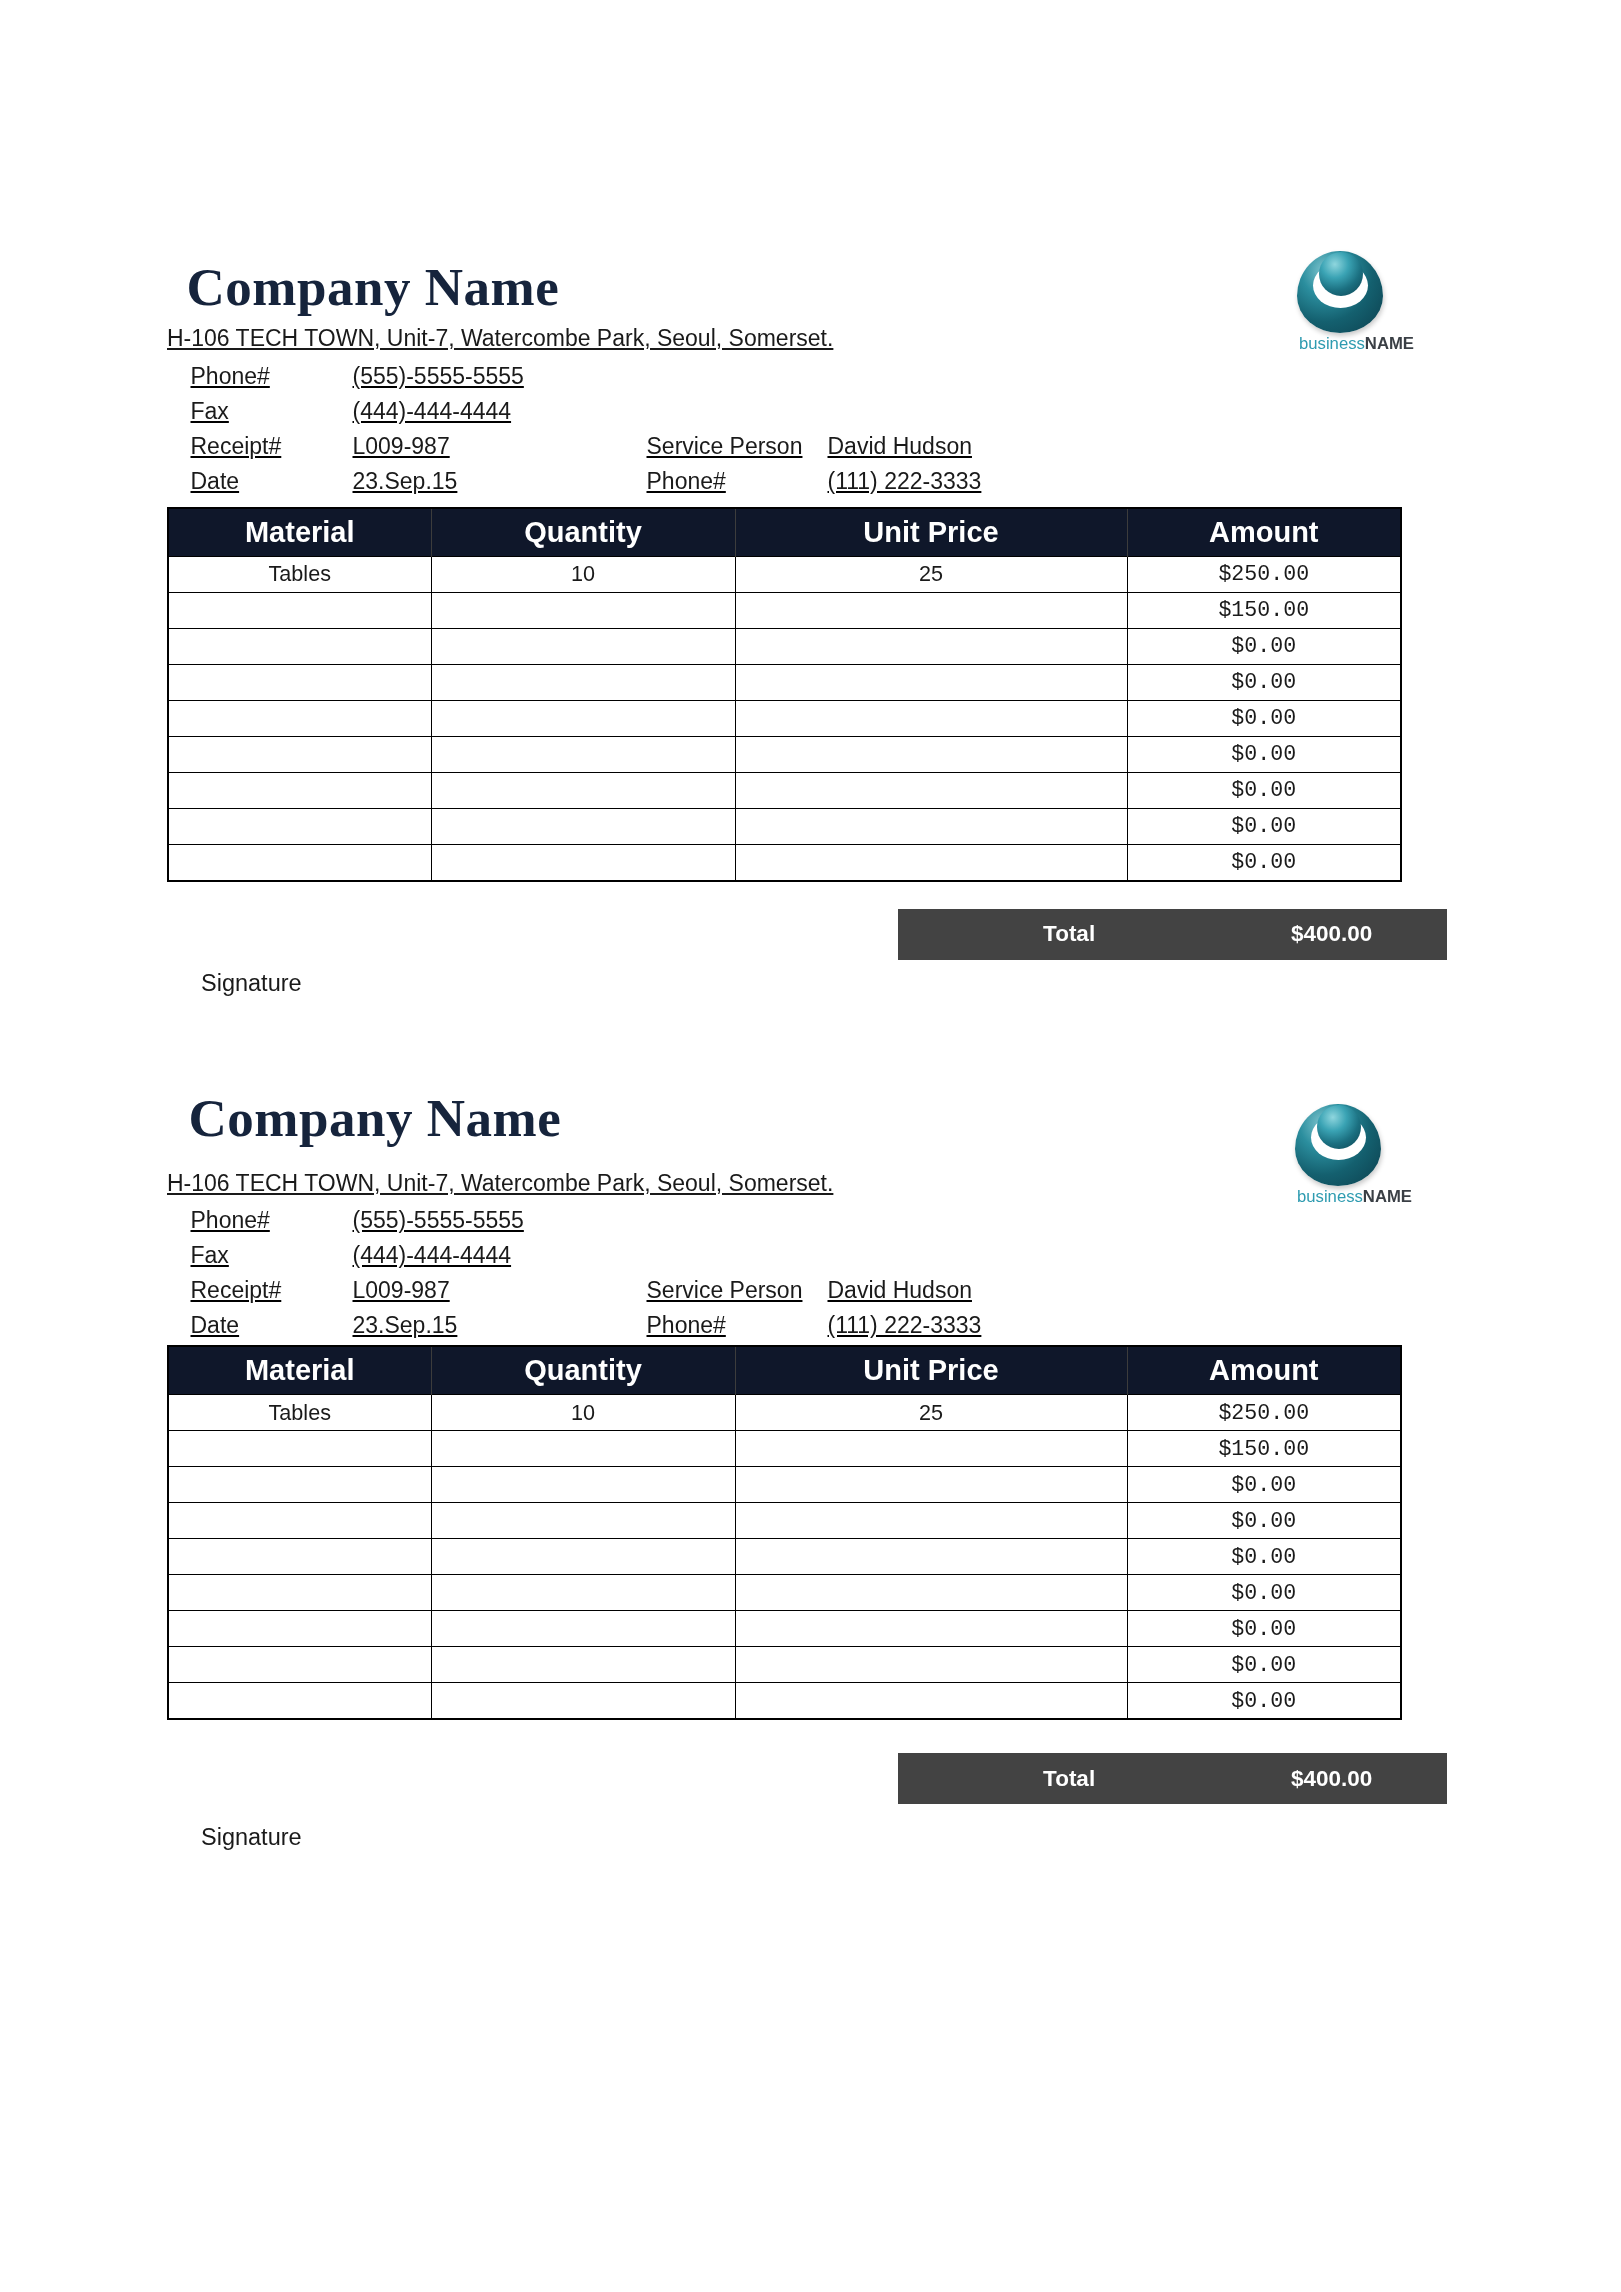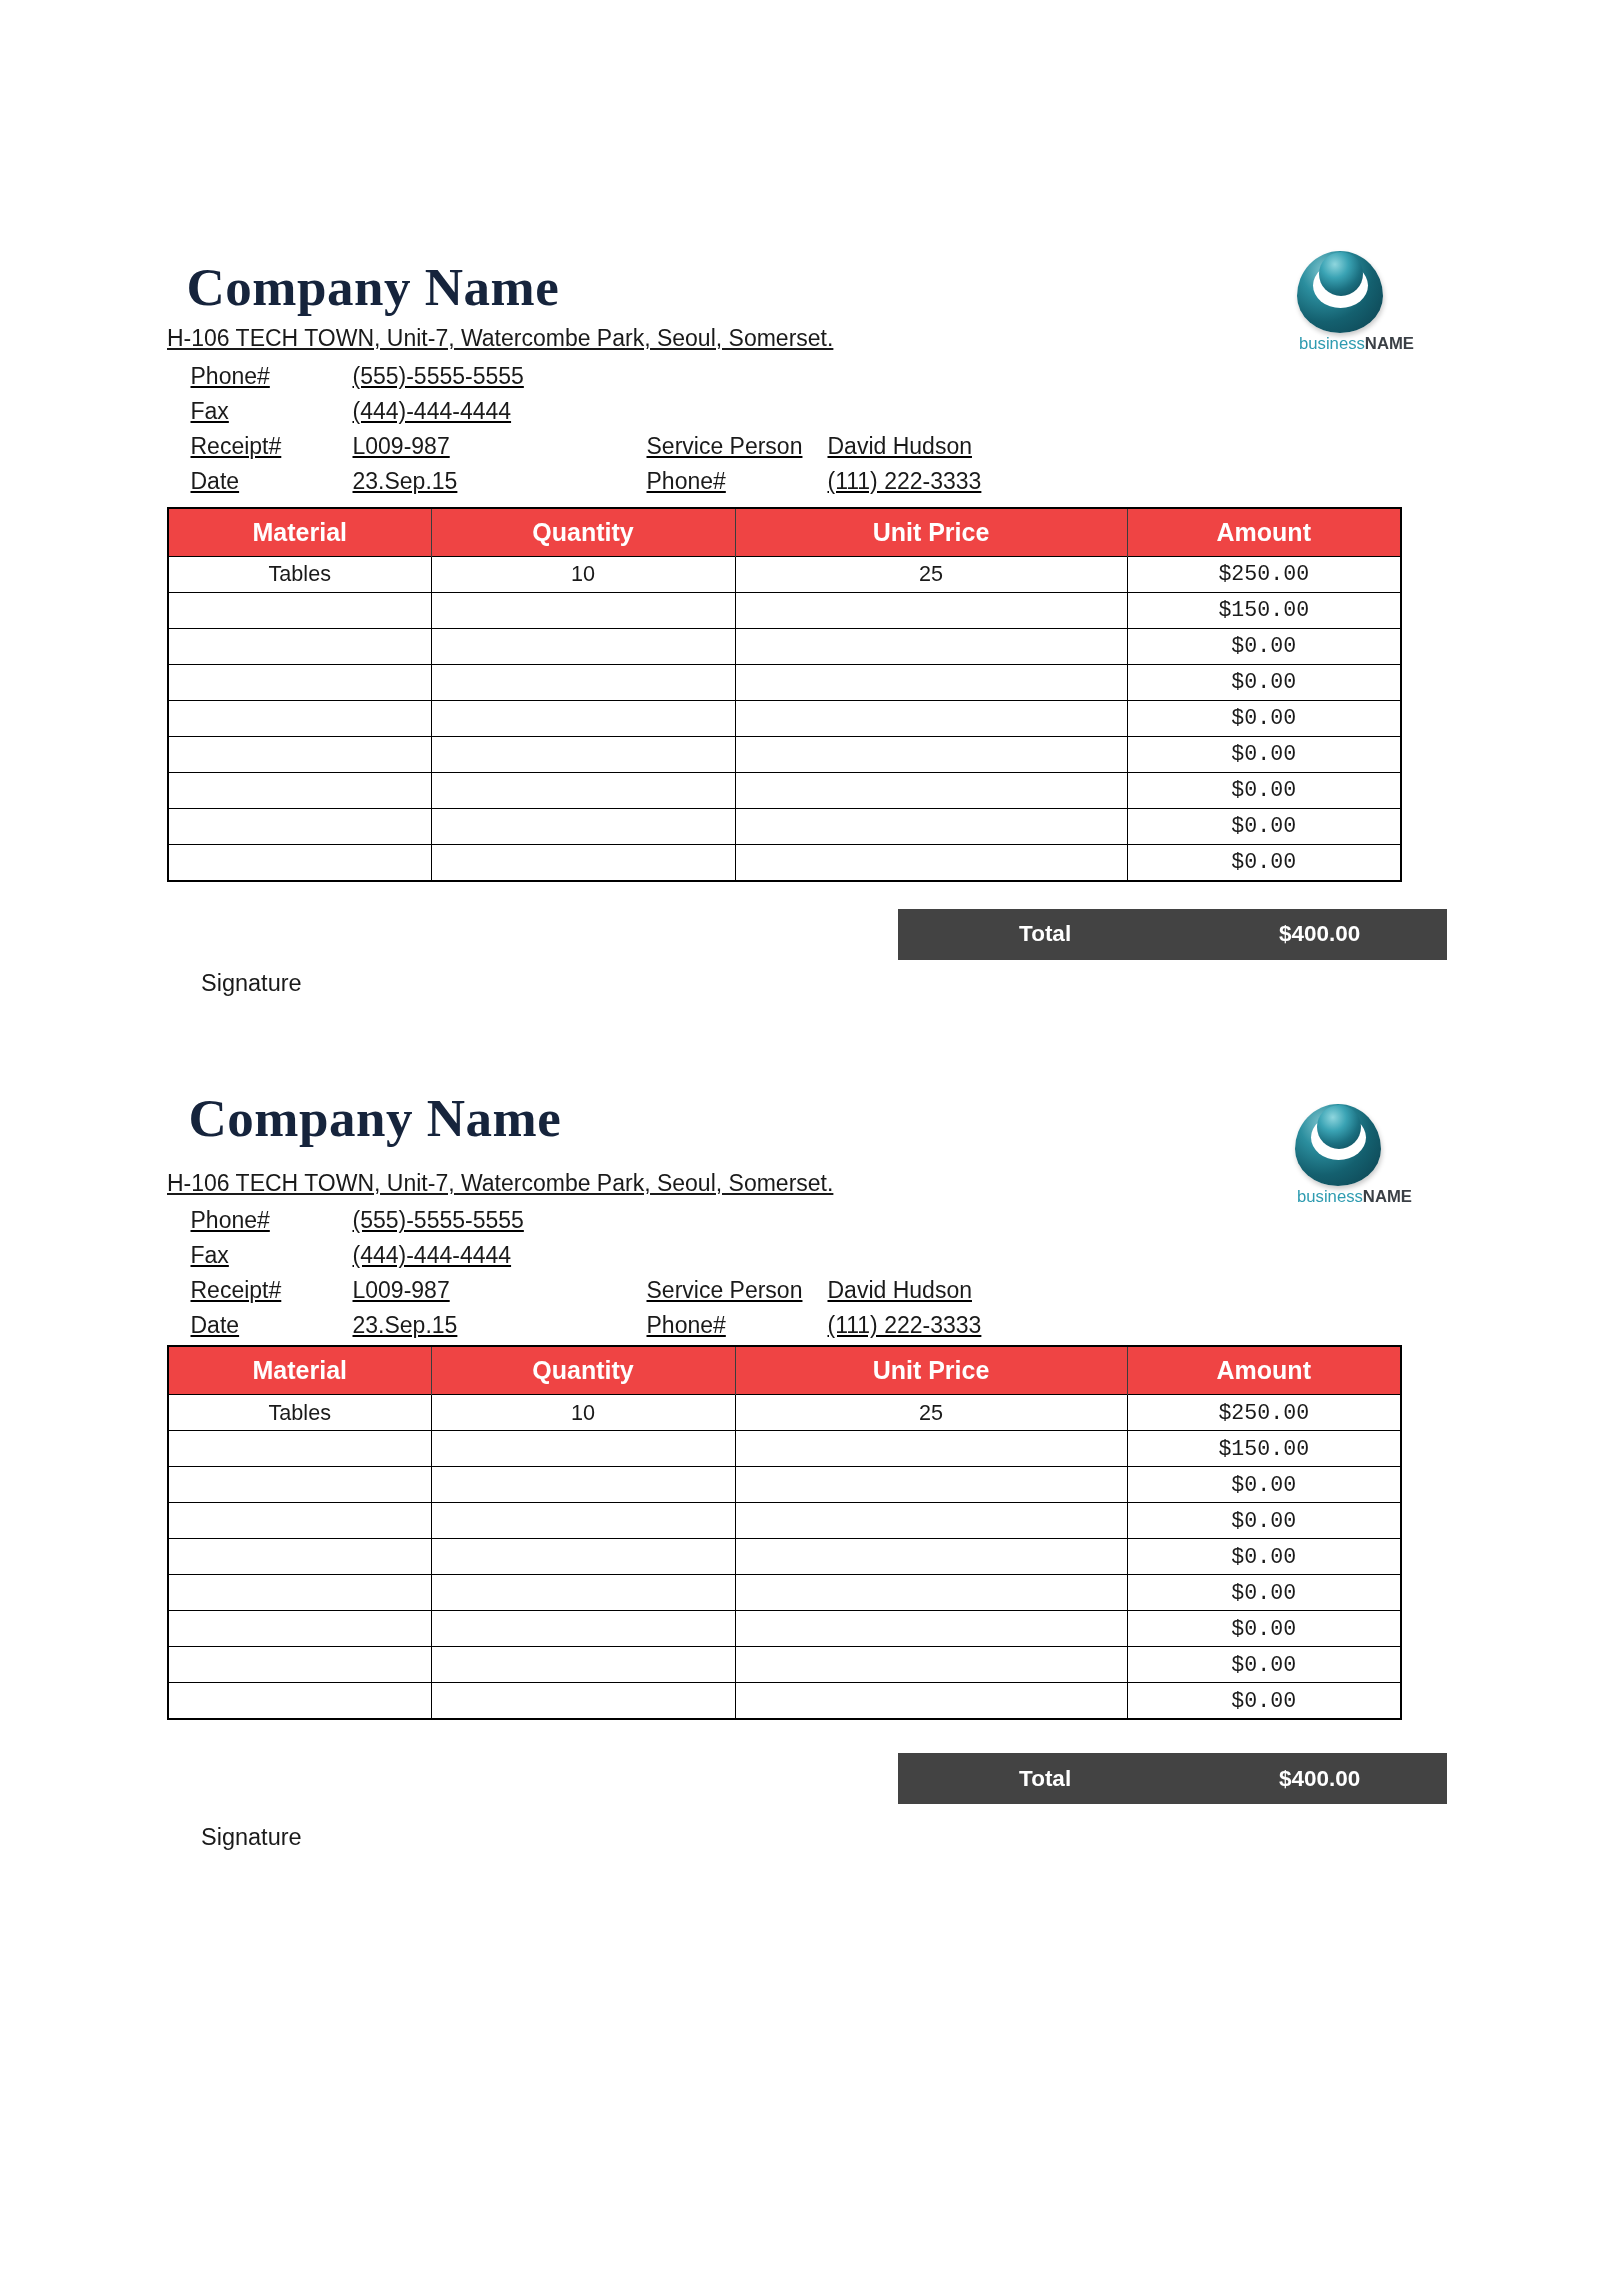--- a/index.html
+++ b/index.html
@@ -139,23 +139,23 @@
     margin-top: 7.8px;
     border: 2px solid #000000;
   }
   .copy2 .items { margin-top: 2px; }
   .items col.c1 { width: 263px; }
   .items col.c2 { width: 304px; }
   .items col.c3 { width: 392px; }
   .items col.c4 { width: 274px; }
 
   .items thead th {
-    background: #ef4444;
+    background: #0f172a;
     color: #ffffff;
-    font-size: 25px;
+    font-size: 29px;
     font-weight: bold;
     height: 45px;
     text-align: center;
     border: none;
     border-right: 1px solid #3c3c3c;
   }
   .items thead th:last-child { border-right: none; }
 
   .items tbody td {
     height: 35px;
@@ -184,20 +184,21 @@
     background: #434343;
     color: #ffffff;
     display: flex;
     align-items: center;
   }
   .total-label {
     font-size: 22.5px;
     font-weight: bold;
     width: 294px;
     text-align: center;
+    padding-left: 24px;
   }
   .total-value {
     font-size: 22.5px;
     font-weight: bold;
     flex: 1;
     text-align: center;
   }
   .signature {
     position: absolute;
     left: 34px;

